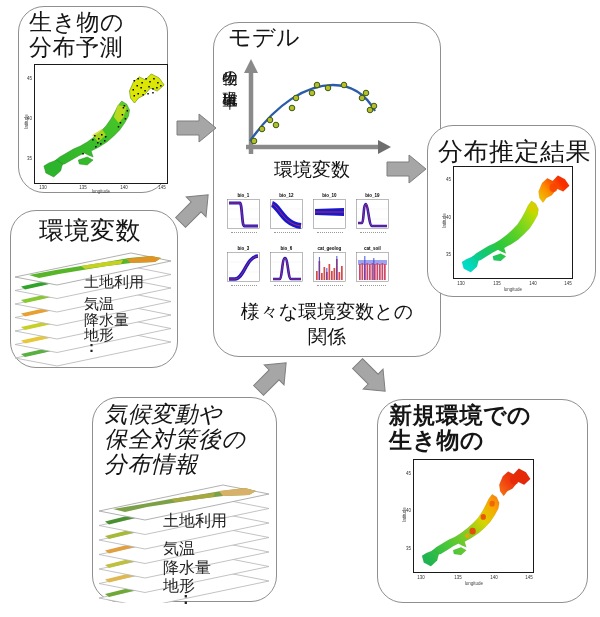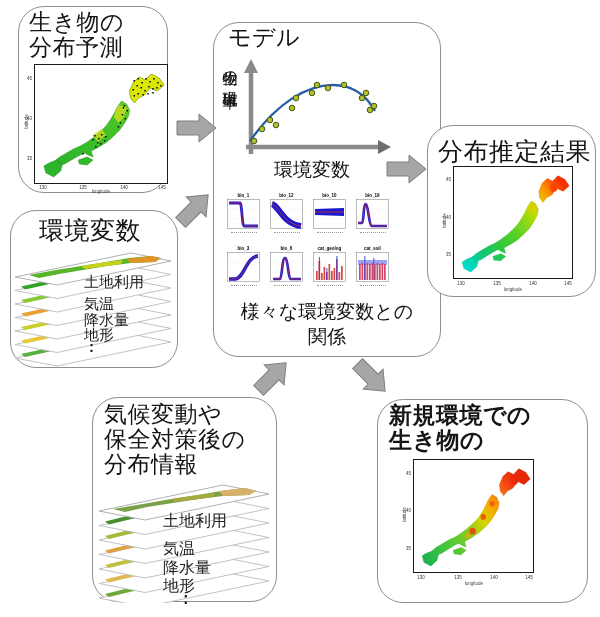--- a/index.html
+++ b/index.html
@@ -304,21 +304,21 @@
       <span class="tick" style="left:33px;top:155px;">130</span>
       <span class="tick" style="left:69px;top:155px;">135</span>
       <span class="tick" style="left:105px;top:155px;">140</span>
       <span class="tick" style="left:140px;top:155px;">145</span>
       <span class="axlab-v" style="left:9px;top:92px;">latitude</span>
       <span class="axlab" style="left:85px;top:161px;">longitude</span>
     </div>
   </div>
 
   <div class="box" style="left:92px;top:397px;width:185px;height:205px;">
-    <div class="jtitle t24" style="left:11px;top:4px;">
+    <div class="jtitle t24" style="left:11px;top:4px;font-style:italic;">
       <div>気候変動や</div>
       <div>保全対策後の</div>
       <div>分布情報</div>
     </div>
     <div class="stack" style="left:0px;top:83px;width:185px;height:122px;">
       <svg viewBox="0 0 185 122" width="185" height="122">
         <g transform="translate(0,87)">
             <path d="M6,30 L130,4 L176,13 L52,39 Z" fill="#fff" stroke="#b4b4b4" stroke-width="0.8"></path>
             <path d="M12,26 L32,21 L48,18 L52,20 L36,24 L16,29 Z" fill="#70a838"></path>
           </g>

